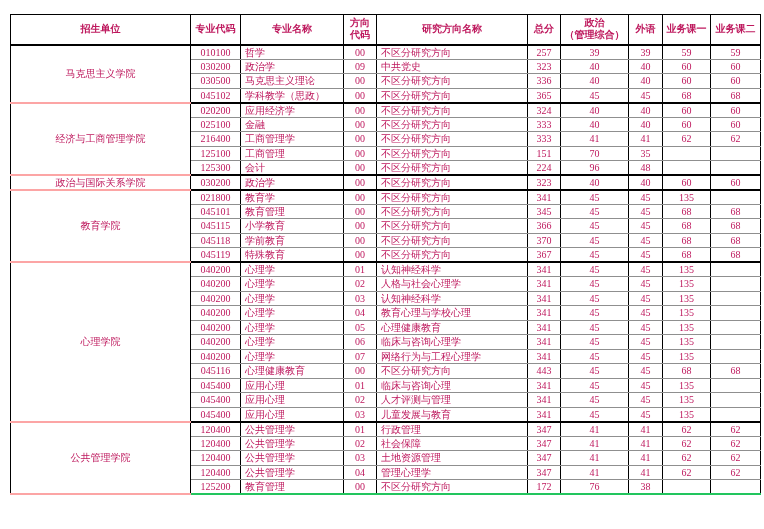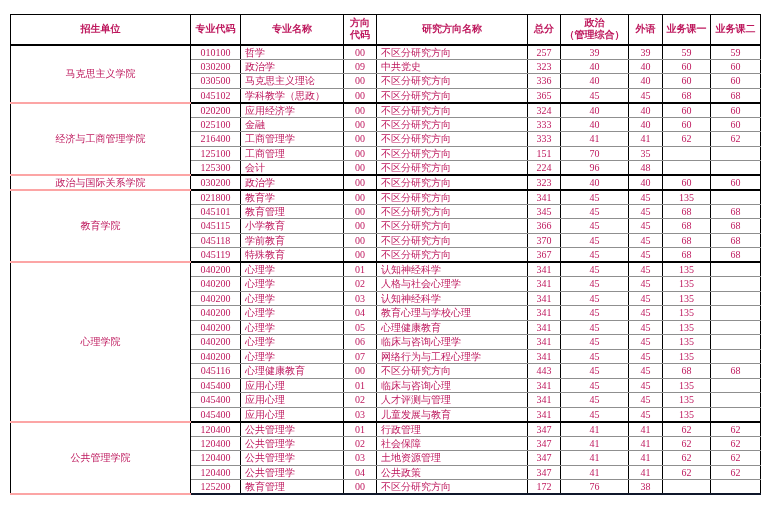--- a/index.html
+++ b/index.html
@@ -44,21 +44,21 @@
     border-left: 1px solid #000;
     border-right: 1px solid #000;
     border-top: 1px solid #8f8f8f;
     border-bottom: 1px solid #8f8f8f;
   }
   tbody tr.group-start td {
     border-top: 2px solid #000;
     margin-left: 24px;
   }
   tbody tr:last-child td {
-    border-bottom: 2px solid #0f172a;
+    border-bottom: 2px solid #22c55e;
   }
   td.unit {
     border-top: 2px solid #000;
     border-bottom: 2px solid #fca5a5;
   }
   td.al {
     text-align: left;
     padding-left: 4px;
   }
 </style>
@@ -418,21 +418,21 @@
           <td>347</td>
           <td>41</td>
           <td>41</td>
           <td>62</td>
           <td>62</td>
         </tr>
         <tr>
           <td>120400</td>
           <td class="al">公共管理学</td>
           <td>04</td>
-          <td class="al">公共政策</td>
+          <td class="al">管理心理学</td>
           <td>347</td>
           <td>41</td>
           <td>41</td>
           <td>62</td>
           <td>62</td>
         </tr>
         <tr>
           <td>125200</td>
           <td class="al">教育管理</td>
           <td>00</td>

